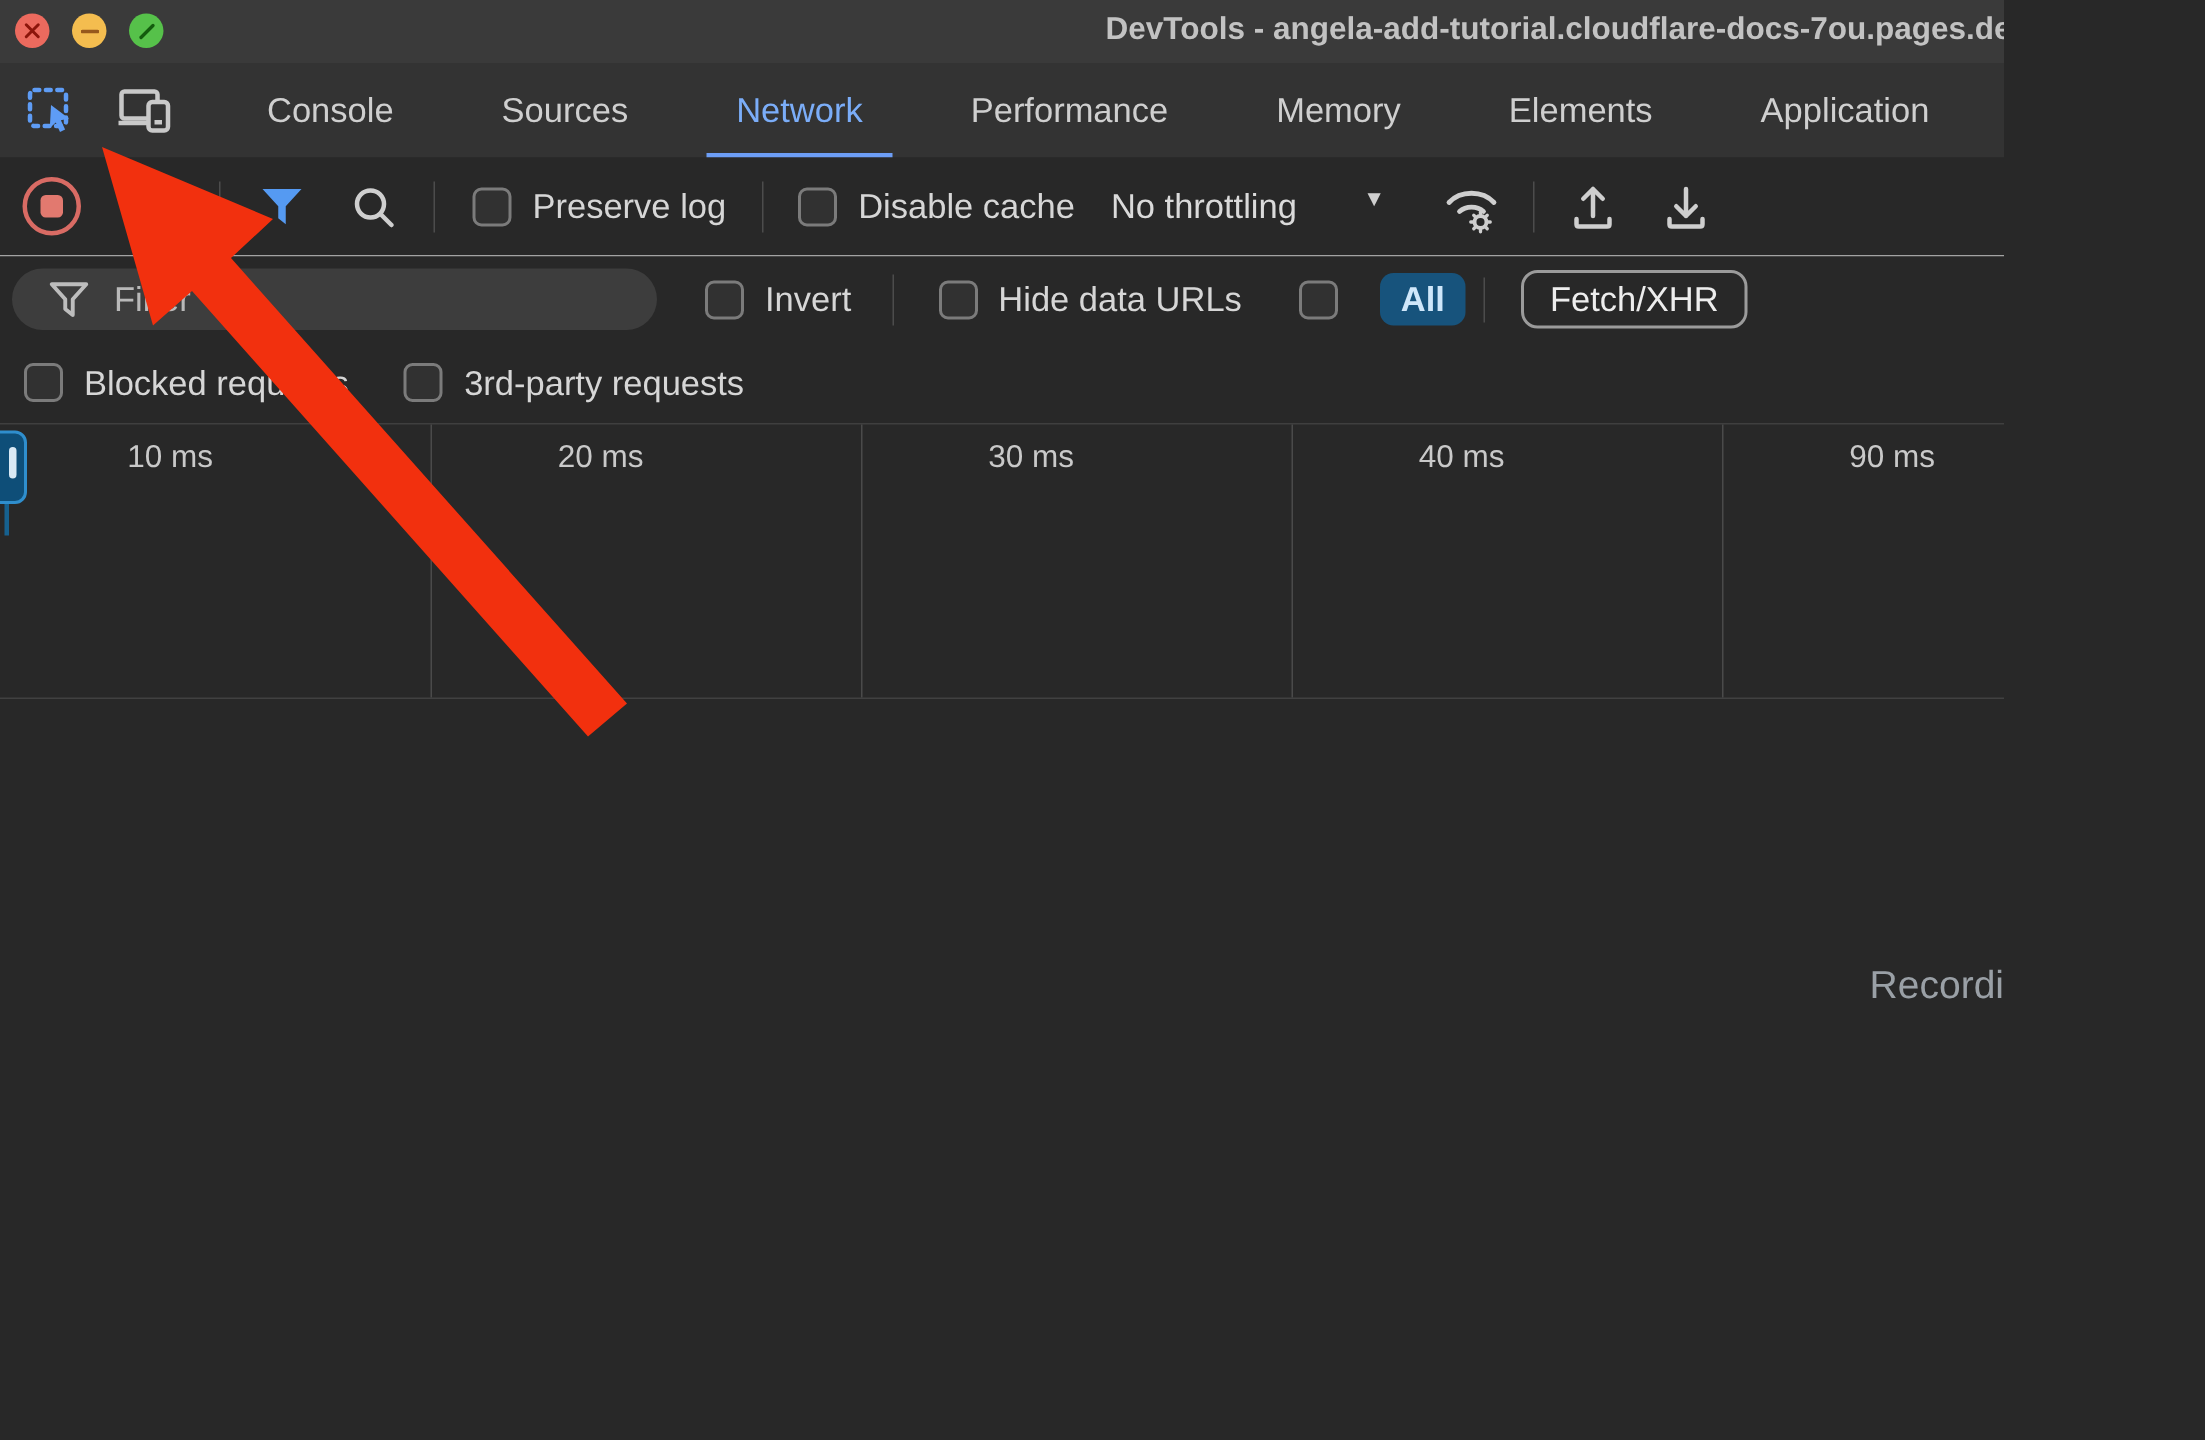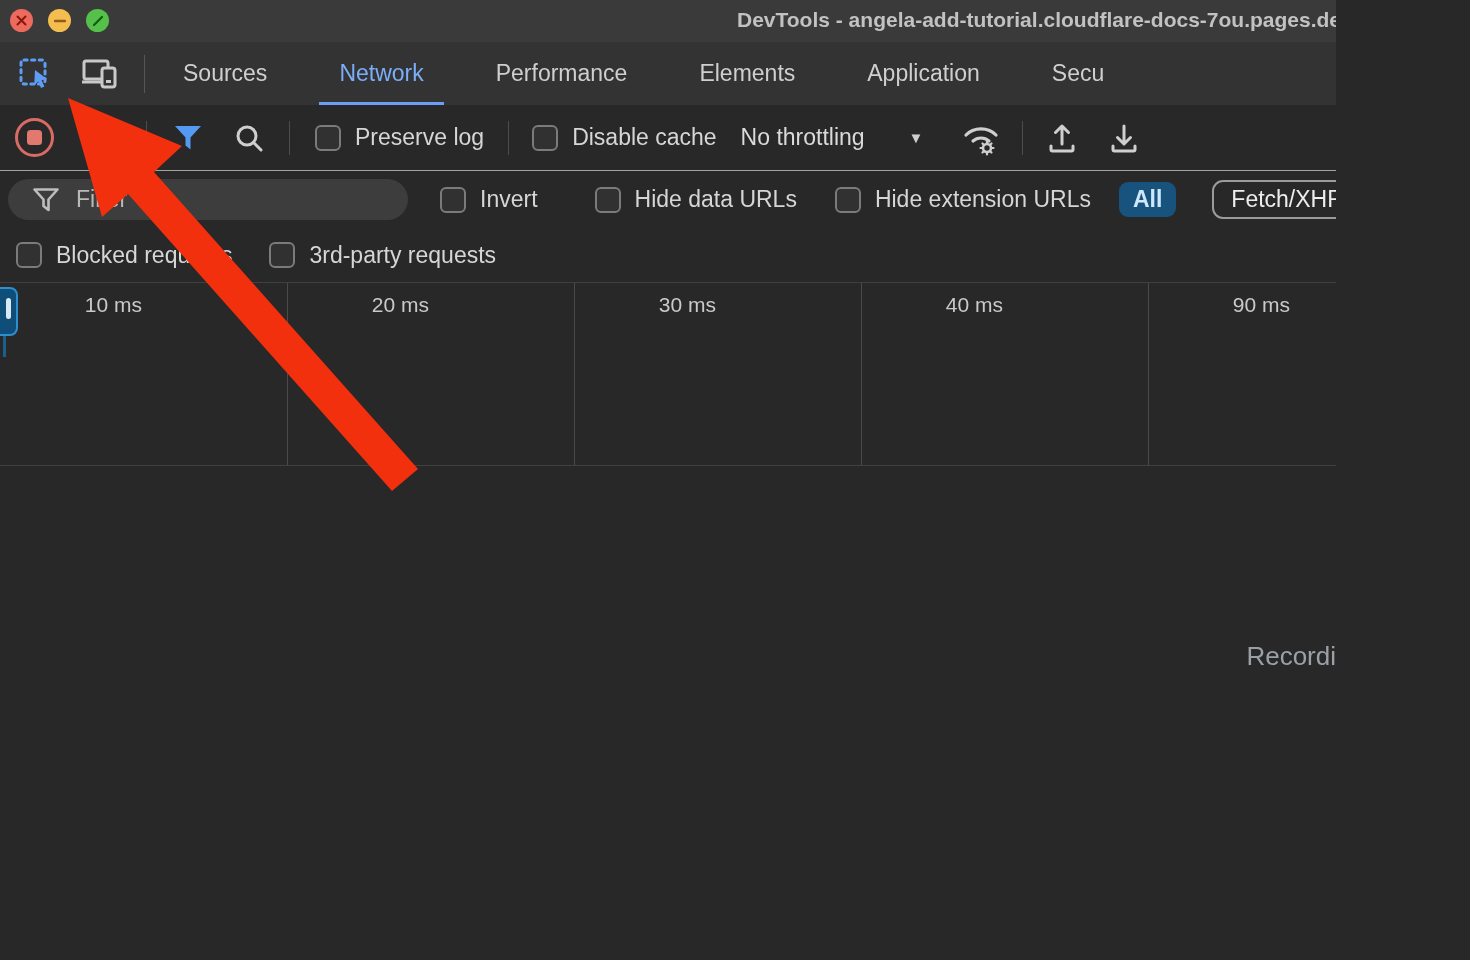--- a/index.html
+++ b/index.html
@@ -33,21 +33,21 @@
   .filterbar2{top:228px;height:54px;}
 
   .vsep{width:1px;height:34px;background:#4c4c4c;}
   .cb{width:22px;height:22px;border:2.5px solid #7b7b7b;border-radius:6px;background:#313131;flex:none;}
   .cb-label{font-size:23px;color:#d6d6d6;margin-left:14px;white-space:nowrap;}
 
   .record{margin-left:15px;width:33px;height:33px;border:3px solid #d96b64;border-radius:50%;
           display:flex;align-items:center;justify-content:center;flex:none;}
   .record::after{content:"";width:15px;height:15px;background:#e2796f;border-radius:3.5px;}
   .clear{margin-left:33px;width:26px;height:26px;border:3px solid #8f8f8f;border-radius:50%;flex:none;}
-  .throttle{display:flex;align-items:center;margin-left:24px;}
+  .throttle{display:flex;margin-left:24px;}
   .throttle-label{font-size:23px;color:#dadada;}
   .caret{margin-left:44px;font-size:15px;color:#cfcfcf;}
 
   
   .filter-pill{margin-left:8px;width:430px;height:41px;background:#3d3d3d;border-radius:21px;
                display:flex;align-items:center;}
   .filter-pill input{background:transparent;border:none;outline:none;color:#d0d0d0;font-size:23px;
                margin-left:14px;width:330px;font-family:"Liberation Sans",sans-serif;}
   .filter-pill input::placeholder{color:#b9b9b9;}
   .chip-all{margin-left:28px;background:#17537c;color:#cfe7fa;font-size:23px;font-weight:700;
@@ -109,23 +109,25 @@
     <span class="icon-btn device-btn">
       <svg width="38" height="36" viewBox="0 0 38 36">
         <rect x="3" y="5" width="24" height="18" rx="2" fill="none" stroke="#c9c9c9" stroke-width="3"></rect>
         <path d="M1 26 H20" stroke="#c9c9c9" stroke-width="3"></path>
         <rect x="21" y="12" width="13" height="19" rx="2.5" fill="#333333" stroke="#c9c9c9" stroke-width="3"></rect>
         <rect x="25" y="24" width="5" height="3" fill="#c9c9c9"></rect>
       </svg>
     </span>
     <span class="vsep-tab"></span>
     <div class="tabs">
+      <div class="tab">Console</div>
       <div class="tab">Sources</div>
       <div class="tab active">Network</div>
       <div class="tab">Performance</div>
+      <div class="tab">Memory</div>
       <div class="tab">Elements</div>
       <div class="tab">Application</div>
       <div class="tab">Secu</div>
     </div>
   </div>
 
   <div class="row toolbar">
     <span class="record"></span>
     <span class="clear"></span>
     <span class="vsep" style="margin-left:27px;"></span>
@@ -188,21 +190,20 @@
         <path d="M2.5 2.5 H25.5 L16.5 12.5 V23 L11.5 19 V12.5 Z" fill="none" stroke="#bdbdbd" stroke-width="2.6" stroke-linejoin="round"></path>
       </svg>
       <input type="text" placeholder="Filter" style="">
     </div>
     <span class="cb" style="margin-left:32px;"></span>
     <span class="cb-label">Invert</span>
     <span class="vsep" style="margin-left:27px;"></span>
     <span class="cb" style="margin-left:30px;"></span>
     <span class="cb-label">Hide data URLs</span>
     <span class="cb" style="margin-left:38px;"></span>
-    <span class="cb-label">Hide extension URLs</span>
     <span class="chip-all">All</span>
     <span class="vsep" style="margin-left:12px;height:30px;"></span>
     <span class="chip-fetch">Fetch/XHR</span>
   </div>
 
   <div class="row filterbar2">
     <span class="cb" style="margin-left:16px;"></span>
     <span class="cb-label">Blocked requests</span>
     <span class="cb" style="margin-left:37px;"></span>
     <span class="cb-label">3rd-party requests</span>

